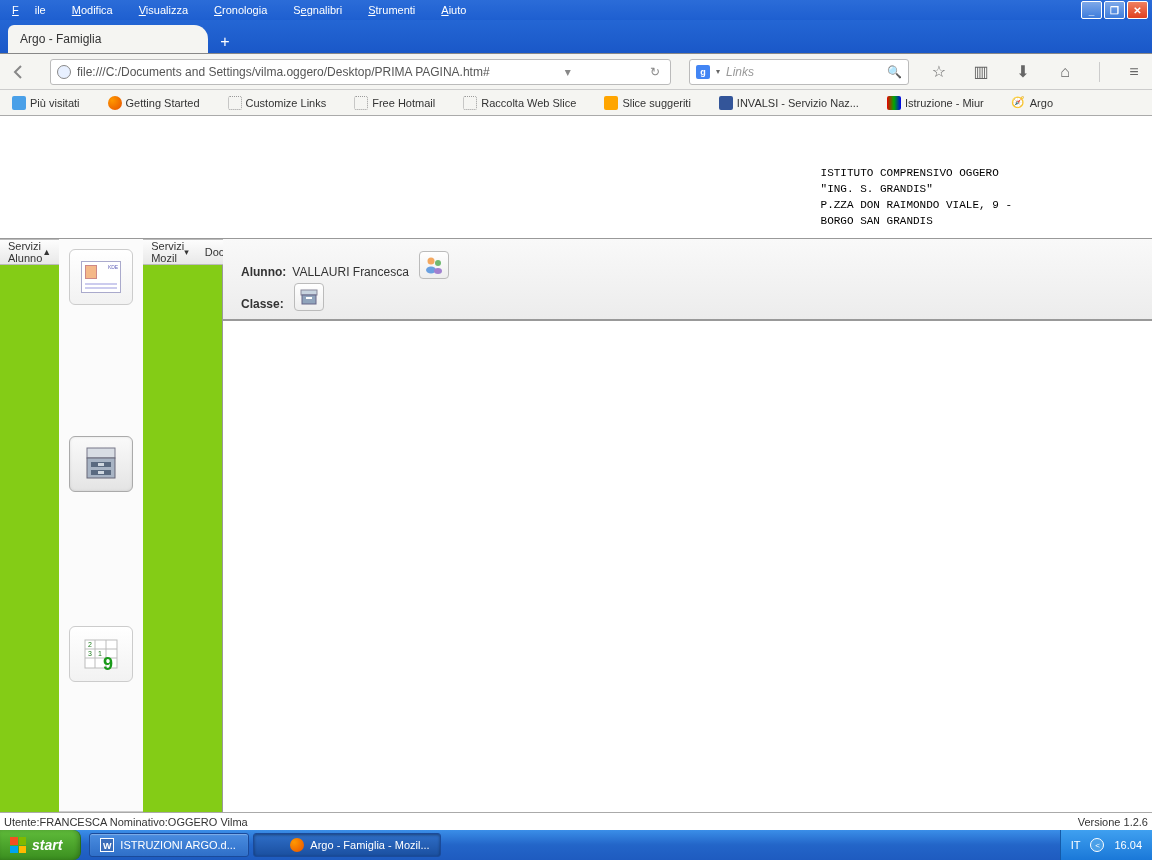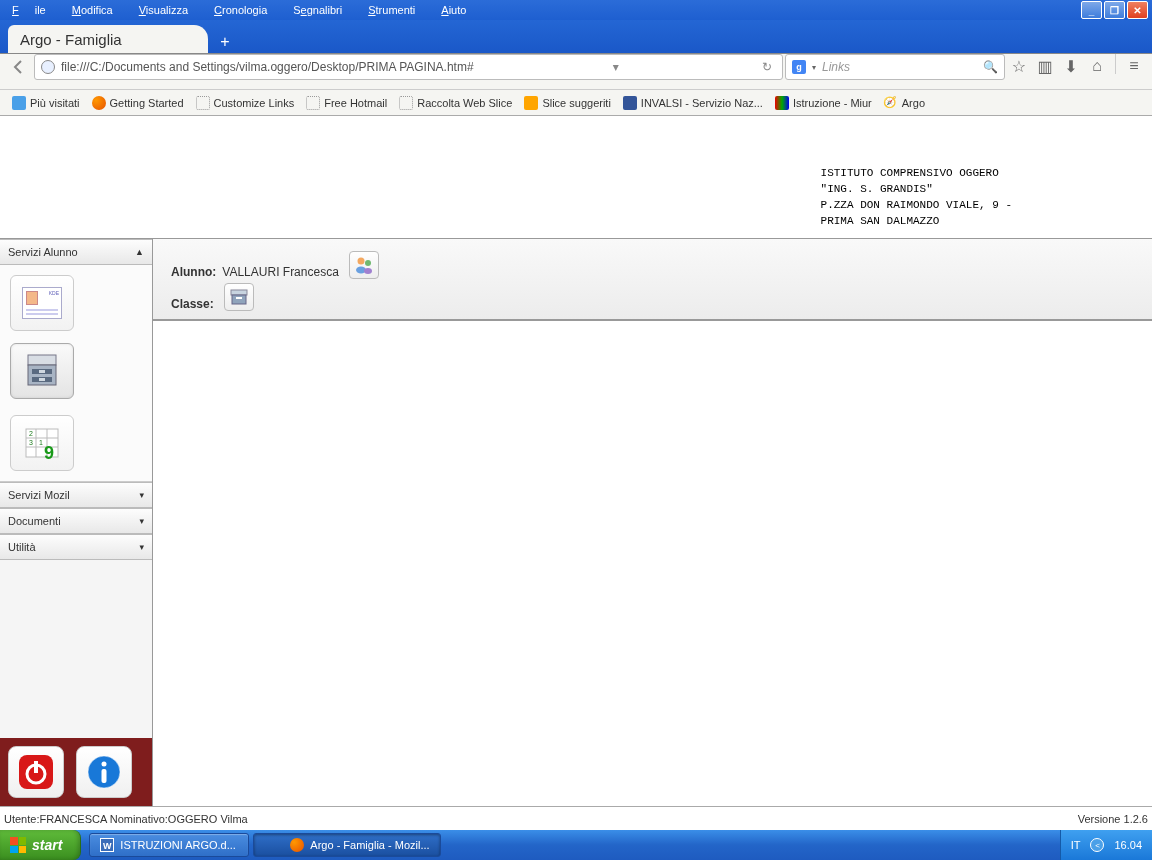--- a/index.html
+++ b/index.html
@@ -11,50 +11,50 @@
 .titlebar .menu-items span { padding: 2px 8px; cursor: default; }
 .titlebar .menu-items span u { text-decoration: underline; }
 .window-controls { margin-left: auto; display: flex; gap: 2px; }
 .wc-btn { width: 21px; height: 18px; border: 1px solid #fff; border-radius: 2px; display: flex; align-items: center; justify-content: center; font-size: 10px; font-weight: bold; }
 .wc-min { background: linear-gradient(#7ea8e8, #3d7cdc); color: #fff; }
 .wc-max { background: linear-gradient(#7ea8e8, #3d7cdc); color: #fff; }
 .wc-close { background: linear-gradient(#f08060, #e04020); color: #fff; }
 
 
 .tabstrip { height: 34px; background: linear-gradient(#2466d4, #1a58c8); display: flex; align-items: flex-end; padding: 0 8px; border-bottom: 1px solid #888; }
-.tab { background: #f5f5f2; height: 28px; min-width: 200px; border-radius: 6px 14px 0 0; display: flex; align-items: center; padding: 0 12px; color: #333; font-size: 15px; margin-right: 4px; }
+.tab { background: #f5f5f2; height: 28px; min-width: 200px; border-radius: 6px 14px 0 0; display: flex; align-items: center; padding: 0 12px; color: #333; font-size: 12px; margin-right: 4px; }
 .newtab { width: 26px; height: 22px; border-radius: 4px; display: flex; align-items: center; justify-content: center; color: #fff; font-size: 16px; }
 
 
-.urlbar-row { height: 36px; background: #f5f5f2; display: flex; align-items: flex-start; padding: 0 6px; gap: 2px; border-bottom: 1px solid #ccc; }
+.urlbar-row { height: 36px; background: #f5f5f2; display: flex; align-items: center; padding: 0 6px; gap: 18px; border-bottom: 1px solid #ccc; }
 .nav-btn { width: 26px; height: 26px; border-radius: 4px; display: flex; align-items: center; justify-content: center; color: #888; }
 .urlbox { flex: 1; height: 26px; border: 1px solid #bbb; border-radius: 3px; background: #fff; display: flex; align-items: center; padding: 0 6px; gap: 6px; font-size: 12px; color: #555; }
 .urlbox .globe { width: 14px; height: 14px; border: 1px solid #888; border-radius: 50%; background: #e8f0ff; }
 .urlbox .reload { margin-left: auto; color: #888; padding: 0 4px; }
 .searchbox { width: 220px; height: 26px; border: 1px solid #bbb; border-radius: 3px; background: #fff; display: flex; align-items: center; padding: 0 6px; gap: 6px; font-size: 12px; color: #888; }
 .searchbox .sicon { width: 14px; height: 14px; background: #4285f4; color: #fff; font-size: 9px; display: flex; align-items: center; justify-content: center; border-radius: 2px; font-weight: bold; }
 .toolbar-icon { width: 24px; height: 24px; display: flex; align-items: center; justify-content: center; color: #666; font-size: 16px; }
 
 
-.bookbar { height: 26px; background: #f5f5f2; display: flex; align-items: center; padding: 0 6px; gap: 0; border-bottom: 1px solid #aaa; font-size: 11px; color: #333; }
+.bookbar { height: 26px; background: #f5f5f2; display: flex; align-items: center; padding: 0 6px; gap: 16px; border-bottom: 1px solid #aaa; font-size: 11px; color: #333; }
 .bm { display: flex; align-items: center; gap: 4px; padding: 2px 6px; }
 .bm .bicon { width: 14px; height: 14px; border: 1px dotted #999; border-radius: 2px; }
 .bm .bicon.filled { border: none; background: #ffa500; }
 .bm .bicon.ff { border: none; background: radial-gradient(circle at 30% 30%, #ff9800, #e65100); border-radius: 50%; }
 
 
 .content { height: 714px; display: flex; flex-direction: column; background: #fff; }
 .header-block { height: 122px; position: relative; }
 .school-info { position: absolute; right: 140px; top: 50px; font-family: "Courier New", monospace; font-size: 11px; line-height: 1.45; color: #000; }
 .school-info div { white-space: pre; }
 
 .app-body { flex: 1; display: flex; border-top: 1px solid #999; min-height: 0; }
 
 
-.sidebar { width: 153px; background: #7f1d1d; border-right: 1px solid #999; display: flex; flex-direction: column; }
+.sidebar { width: 223px; background: #84cc16; border-right: 1px solid #999; display: flex; flex-direction: row; }
 .accordion-head { height: 26px; background: linear-gradient(#fdfdfd, #e8e8e8); border-bottom: 1px solid #bbb; border-top: 1px solid #bbb; display: flex; align-items: center; padding: 0 8px; color: #333; }
 .accordion-head .arrow { margin-left: auto; font-size: 9px; }
 .accordion-content { background: #fbfbfb; padding: 10px; display: flex; flex-wrap: wrap; gap: 12px; border-bottom: 1px solid #ccc; }
 .tile { width: 64px; height: 56px; border: 1px solid #ccc; border-radius: 6px; background: linear-gradient(#fff, #f2f2f2); display: flex; align-items: center; justify-content: center; }
 .tile.selected { background: linear-gradient(#fafafa, #e4e4e4); border-color: #aaa; box-shadow: inset 0 0 3px rgba(0,0,0,0.1); }
 .tile svg { width: 40px; height: 40px; }
 .tile-card { width:40px; height:32px; border:1px solid #aac; background:#fff; position:relative; }
 .tile-card .photo { position:absolute; left:3px; top:3px; width:12px; height:14px; background:#f4b889; border:1px solid #c88; }
 .tile-card .kde { position:absolute; right:2px; top:2px; font-size:5px; color:#66b; }
 .tile-card .lines { position:absolute; bottom:3px; left:3px; right:3px; }
@@ -65,21 +65,21 @@
 .bbtn { width: 56px; height: 52px; border: 1px solid #ccc; border-radius: 8px; background: linear-gradient(#fff, #f0f0f0); display: flex; align-items: center; justify-content: center; }
 
 
 .mainpanel { flex: 1; display: flex; flex-direction: column; background: #fff; }
 .infobar { background: linear-gradient(#f9f9f9, #ececec); border-bottom: 2px solid #999; padding: 8px 18px; }
 .inforow { display: flex; align-items: flex-end; gap: 6px; height: 32px; font-size: 12px; color: #333; }
 .inforow .lbl { font-weight: bold; }
 .inforow .minibtn { width: 30px; height: 28px; border: 1px solid #bbb; border-radius: 4px; background: linear-gradient(#fff,#eee); display: flex; align-items: center; justify-content: center; margin-left: 4px; }
 
 
-.appstatus { height: 24px; border-top: 1px solid #aaa; background: #fff; display: flex; align-items: center; padding: 0 4px; font-size: 11px; color: #333; }
+.appstatus { height: 18px; border-top: 1px solid #aaa; background: #fff; display: flex; align-items: center; padding: 0 4px; font-size: 11px; color: #333; }
 .appstatus .ver { margin-left: auto; }
 
 
 .taskbar { height: 30px; background: linear-gradient(#3a8ee8, #2365c8 50%, #1e5bc0); display: flex; align-items: center; color: #fff; font-size: 11px; }
 .start-btn { height: 30px; background: linear-gradient(#5fbb3a, #3a8e1f); padding: 0 18px 0 10px; display: flex; align-items: center; gap: 6px; font-style: italic; font-weight: bold; font-size: 14px; border-right: 1px solid #2a6e15; box-shadow: inset -2px 0 4px rgba(0,0,0,0.2); border-radius: 0 8px 8px 0; }
 .start-btn .winlogo { width: 16px; height: 16px; display: grid; grid-template-columns: 1fr 1fr; grid-template-rows: 1fr 1fr; gap: 1px; }
 .start-btn .winlogo div:nth-child(1){background:#f25022;} .start-btn .winlogo div:nth-child(2){background:#7fba00;} .start-btn .winlogo div:nth-child(3){background:#00a4ef;} .start-btn .winlogo div:nth-child(4){background:#ffb900;}
 .task-item { height: 24px; margin: 0 2px; padding: 0 10px; background: linear-gradient(#4a8de0, #2f6fc8); border: 1px solid #1a4a9a; border-radius: 3px; display: flex; align-items: center; gap: 6px; min-width: 160px; box-shadow: inset 0 1px 1px rgba(255,255,255,0.3); }
 .task-item.active { background: linear-gradient(#2f6fc8, #1a4fa0); box-shadow: inset 0 1px 3px rgba(0,0,0,0.4); padding-left: 36px; }
 .task-item .ticon { width: 14px; height: 14px; }
@@ -177,21 +177,21 @@
       <span>Argo</span>
     </div>
 </div>
 
 <div class="content">
   <div class="header-block">
     <div class="school-info">
       <div>ISTITUTO COMPRENSIVO OGGERO</div>
       <div>"ING. S. GRANDIS"</div>
       <div>P.ZZA DON RAIMONDO VIALE, 9 -</div>
-      <div>PRIMA SAN DALMAZZO</div>
+      <div>BORGO SAN GRANDIS</div>
     </div>
   </div>
 
   <div class="app-body">
 
     <div class="sidebar">
       <div class="accordion-head">
         <span>Servizi Alunno</span>
           <span class="arrow">▲</span>
       </div>

